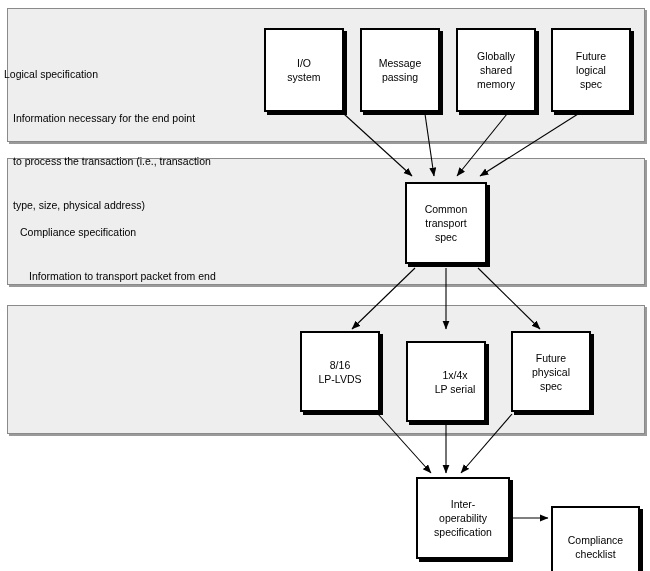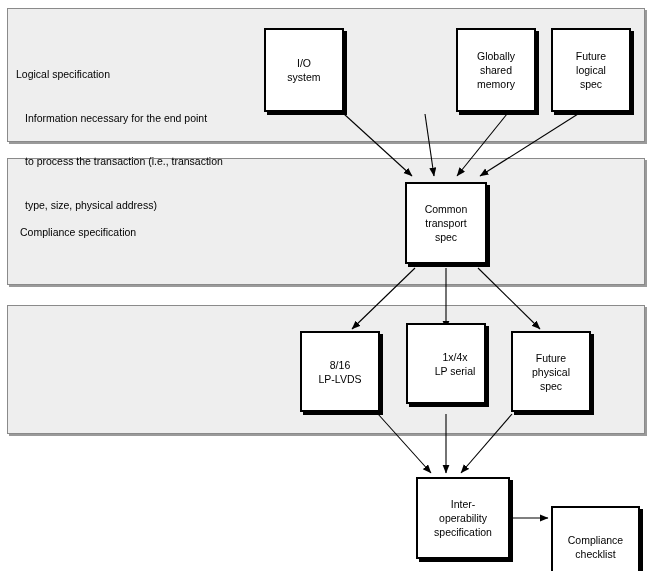--- a/index.html
+++ b/index.html
@@ -64,30 +64,31 @@
     white-space: pre-line;
     display: block;
   }
 </style>
 </head>
 <body>
 
 <div id="diagram">
 
   <div class="panel" style="left:7px; top:8px; width:636px; height:132px;"></div>
-  <div class="panel-text" style="left:16px; top:38px;">
+  <div class="panel-text" style="left:4px; top:38px;">
     <span class="ptitle">Logical specification</span>
     <span class="pline">Information necessary for the end point</span>
     <span class="pline">to process the transaction (i.e., transaction</span>
     <span class="pline">type, size, physical address)</span>
   </div>
 
   <div class="panel" style="left:7px; top:158px; width:636px; height:125px;"></div>
   <div class="panel-text" style="left:20px; top:196px;">
     <span class="ptitle">Compliance specification</span>
+    <span class="pline">Information to transport packet from end</span>
   </div>
 
   <div class="panel" style="left:7px; top:305px; width:636px; height:127px;"></div>
 
   <svg id="edges" viewBox="0 0 650 571">
     <defs>
       <marker id="ah" markerWidth="9" markerHeight="9" refX="7.6" refY="3.2" orient="auto" markerUnits="strokeWidth">
         <path d="M0,0 L8,3.2 L0,6.4 z" fill="#000000"></path>
       </marker>
     </defs>
@@ -107,20 +108,24 @@
       <line x1="512" y1="414" x2="461" y2="473"></line>
 
       <line x1="497" y1="518" x2="548" y2="518"></line>
     </g>
   </svg>
 
   <div class="node" style="left:264px; top:28px; width:80px; height:84px;justify-content:center;">
     <span class="nlabel">I/O
 system</span>
   </div>
+  <div class="node" style="left:360px; top:28px; width:80px; height:84px;">
+    <span class="nlabel">Message
+passing</span>
+  </div>
   <div class="node" style="left:456px; top:28px; width:80px; height:84px;align-items:center;">
     <span class="nlabel">Globally
 shared
 memory</span>
   </div>
   <div class="node" style="left:551px; top:28px; width:80px; height:84px;">
     <span class="nlabel">Future
 logical
 spec</span>
   </div>
@@ -128,21 +133,21 @@
   <div class="node" style="left:405px; top:182px; width:82px; height:82px;">
     <span class="nlabel">Common
 transport
 spec</span>
   </div>
 
   <div class="node" style="left:300px; top:331px; width:80px; height:81px;">
     <span class="nlabel">8/16
 LP-LVDS</span>
   </div>
-  <div class="node" style="left:406px; top:323px; width:80px; height:81px;padding-left:18px;">
+  <div class="node" style="left:406px; top:341px; width:80px; height:81px;padding-left:18px;">
     <span class="nlabel">1x/4x
 LP serial</span>
   </div>
   <div class="node" style="left:511px; top:331px; width:80px; height:81px;">
     <span class="nlabel">Future
 physical
 spec</span>
   </div>
 
   <div class="node" style="left:416px; top:477px; width:94px; height:82px;">

